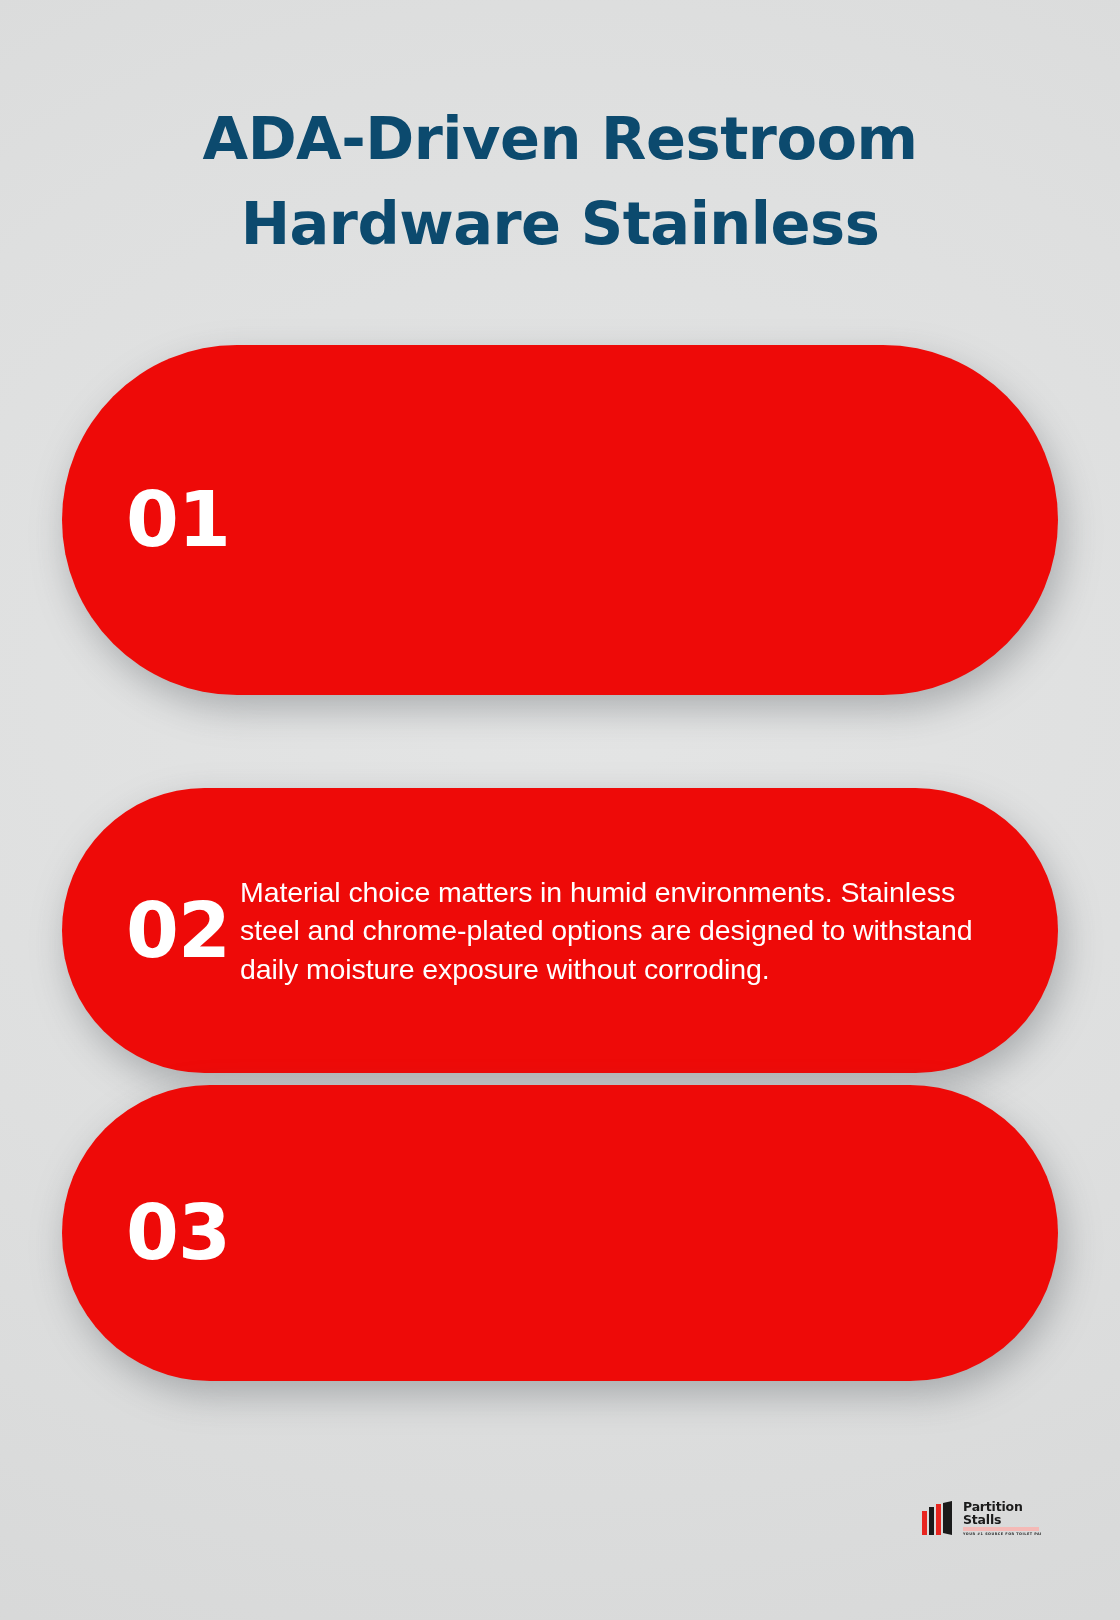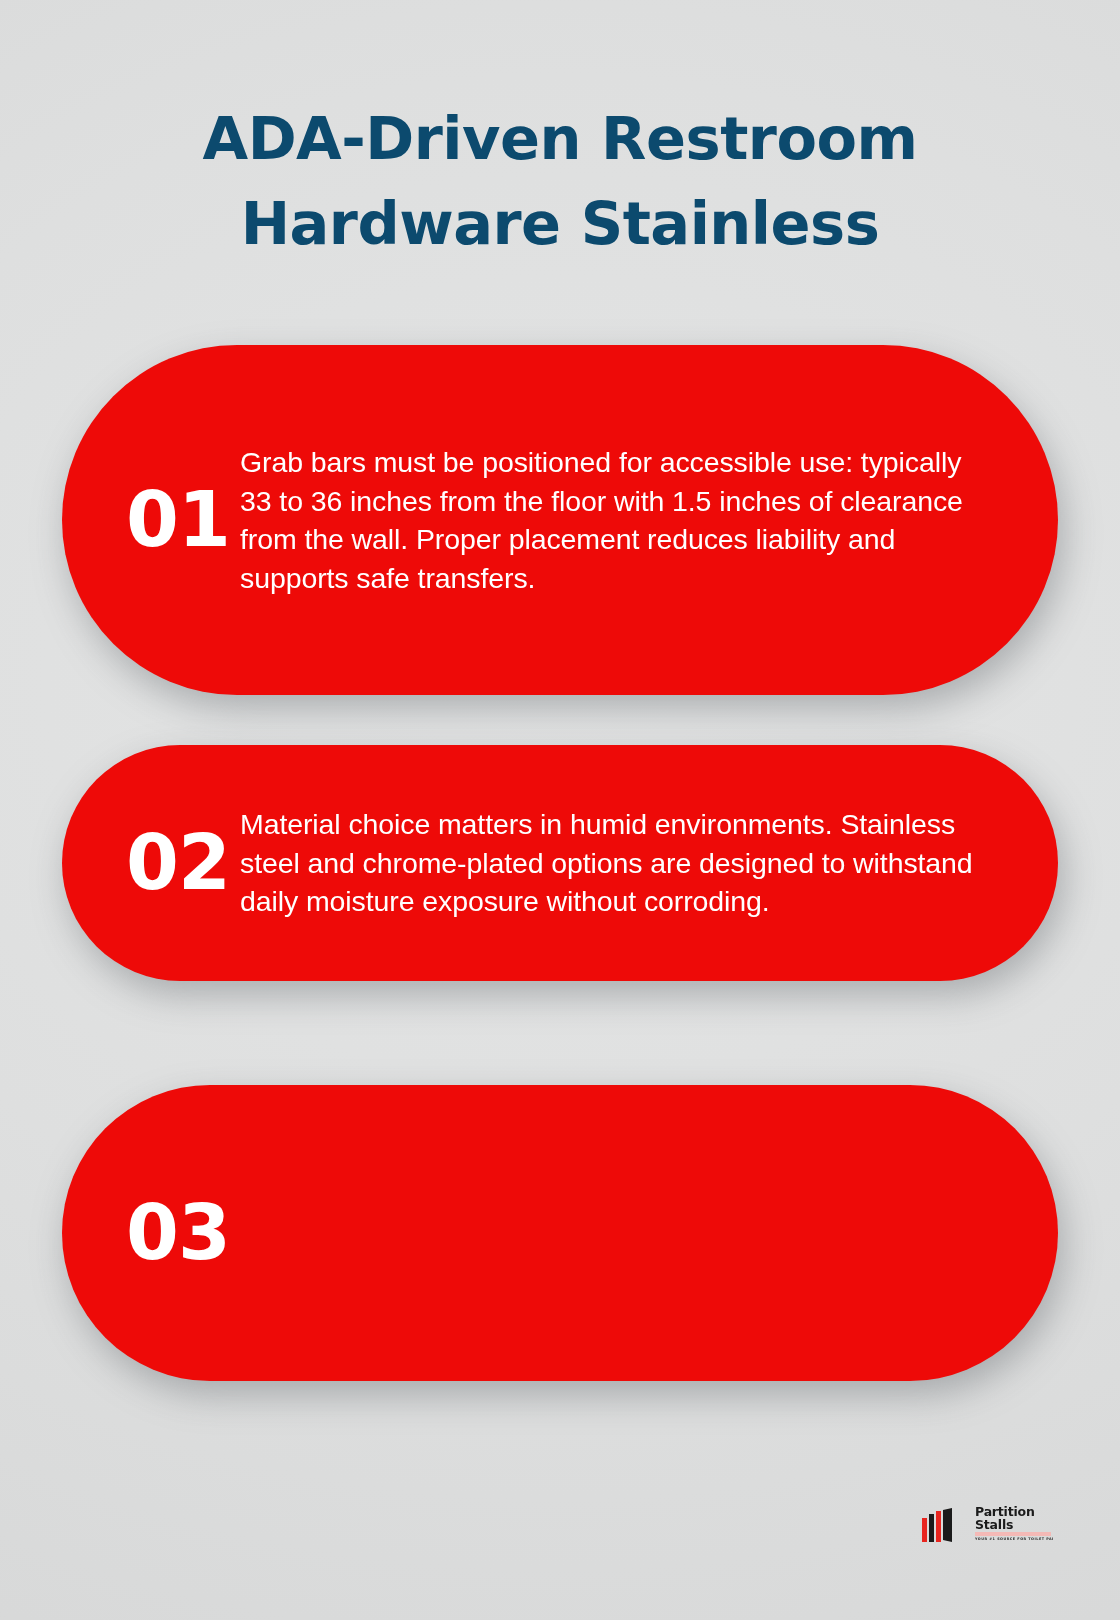--- a/index.html
+++ b/index.html
@@ -51,21 +51,21 @@
     left:62px;
     width:996px;
     background:#ee0a08;
     border-radius:400px;
     display:flex;
     align-items:center;
     filter: drop-shadow(6px 14px 18px rgba(90,95,100,0.40));
   }
 
   .card-1 { top:345px; height:350px;justify-content:space-between; }
-  .card-2 { top:745px; height:236px; }
+  .card-2 { top:788px; height:285px; }
   .card-3 { top:1085px; height:296px; }
 
   .card-number {
     flex:0 0 auto;
     width:178px;
     text-align:center;
     font-family:"DejaVu Sans", sans-serif;
     font-weight:700;
     font-size:76px;
     line-height:1;
@@ -86,22 +86,22 @@
   }
 
   
   .logo {
     position:absolute;
     left:920px;
     top:1494px;
     width:128px;
     height:48px;
     display:flex;
-    align-items:flex-end;
-    gap:19px;
+    align-items:center;
+    gap:7px;
   }
 
   .logo-mark {
     position:relative;
     width:36px;
     height:34px;
     flex:0 0 auto;
   }
   .logo-mark .bar {
     position:absolute;
@@ -151,21 +151,20 @@
 
 <div class="title-block">
   <span class="title-line">ADA-Driven Restroom</span>
   <span class="title-line">Hardware Stainless</span>
 </div>
 
 <div class="cards">
 
   <div class="card card-1">
     <div class="card-number">01</div>
-    <div class="card-text">Grab bars must be positioned for accessible use: typically 33 to 36 inches from the floor with 1.5 inches of clearance from the wall. Proper placement reduces liability and supports safe transfers.</div>
   </div>
 
   <div class="card card-2">
     <div class="card-number">02</div>
     <div class="card-text">Material choice matters in humid environments. Stainless steel and chrome-plated options are designed to withstand daily moisture exposure without corroding.</div>
   </div>
 
   <div class="card card-3">
     <div class="card-number">03</div>
   </div>

